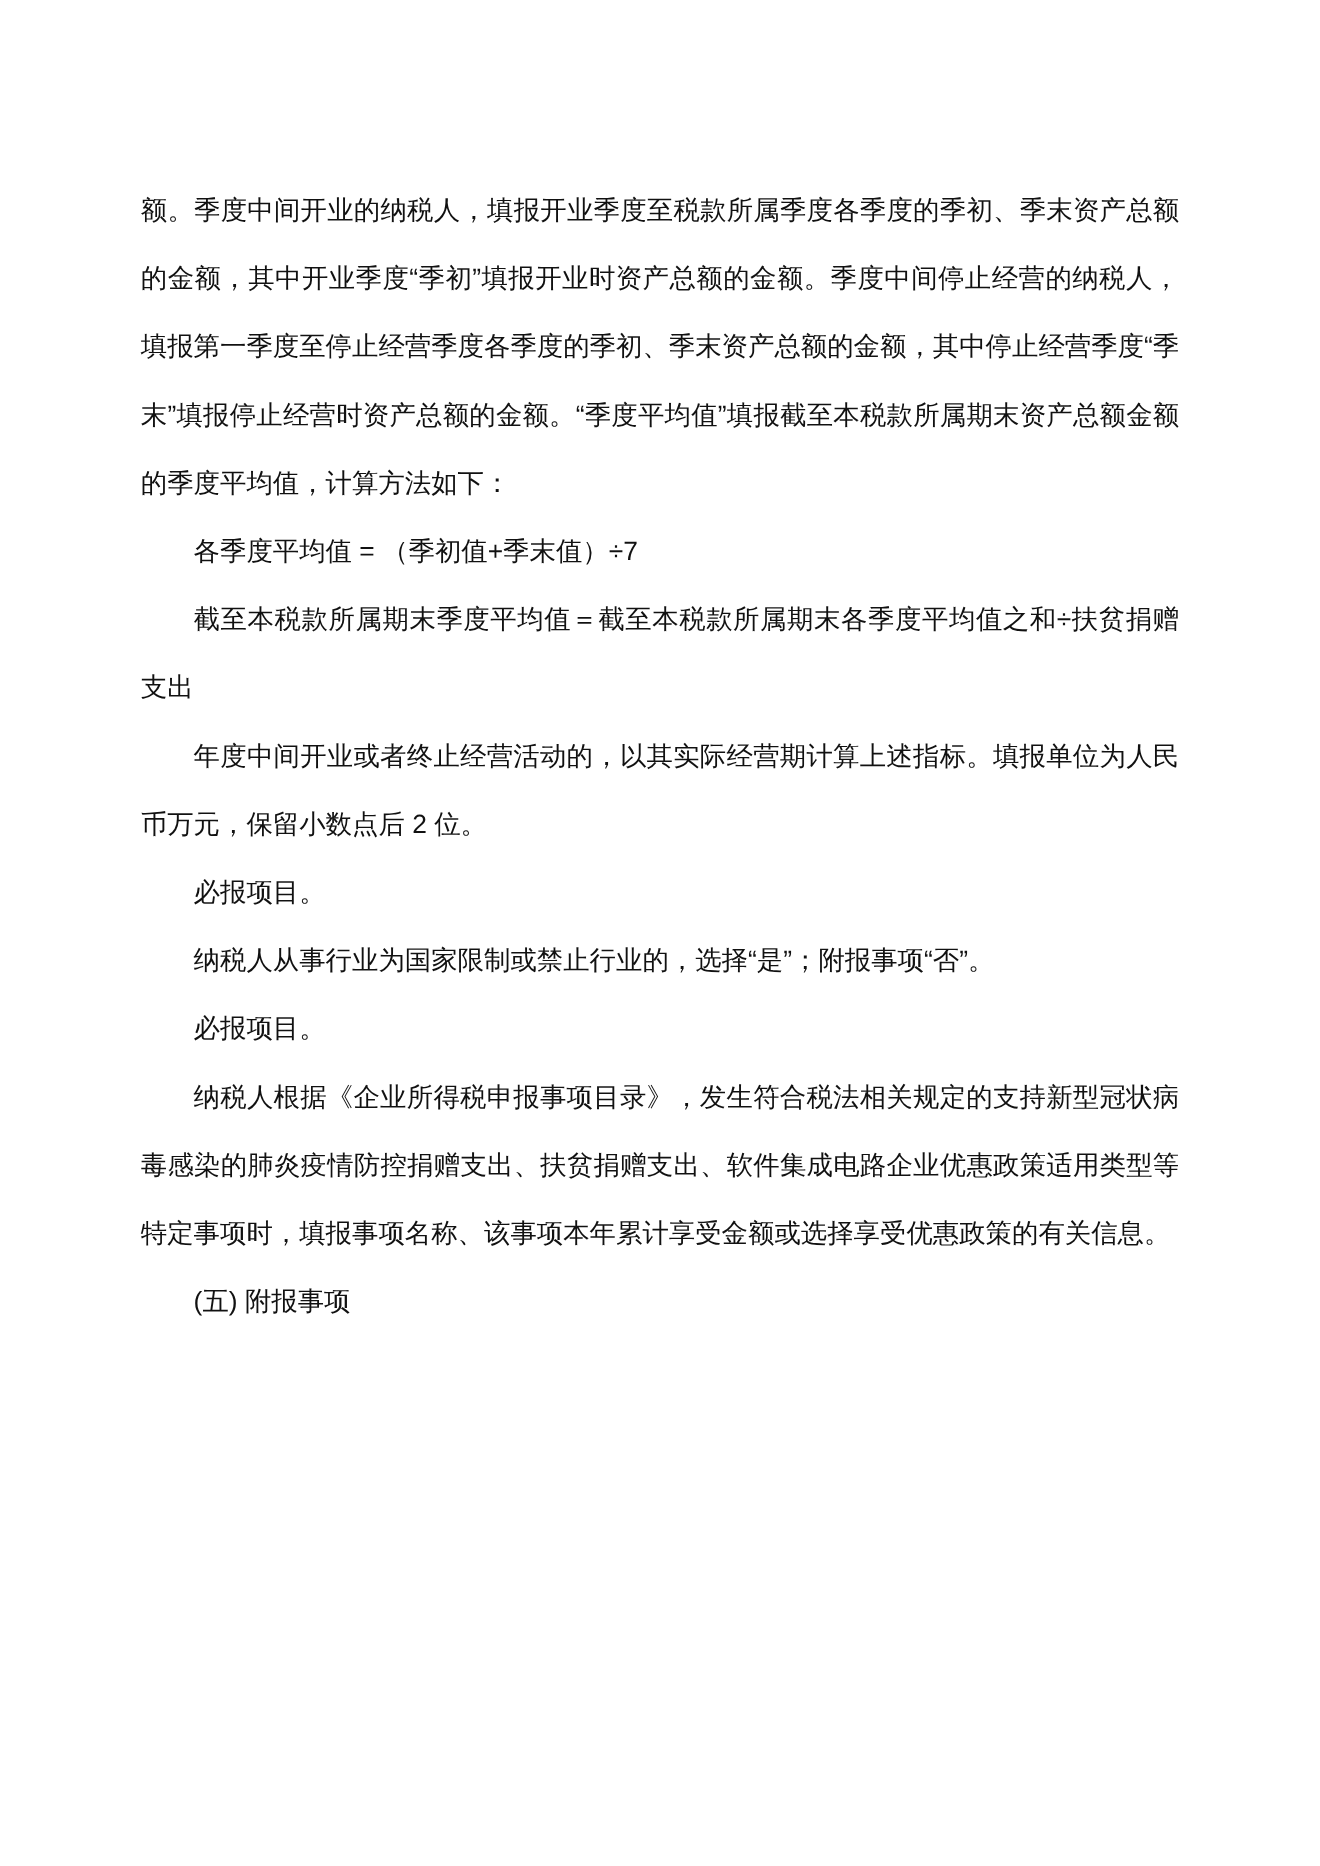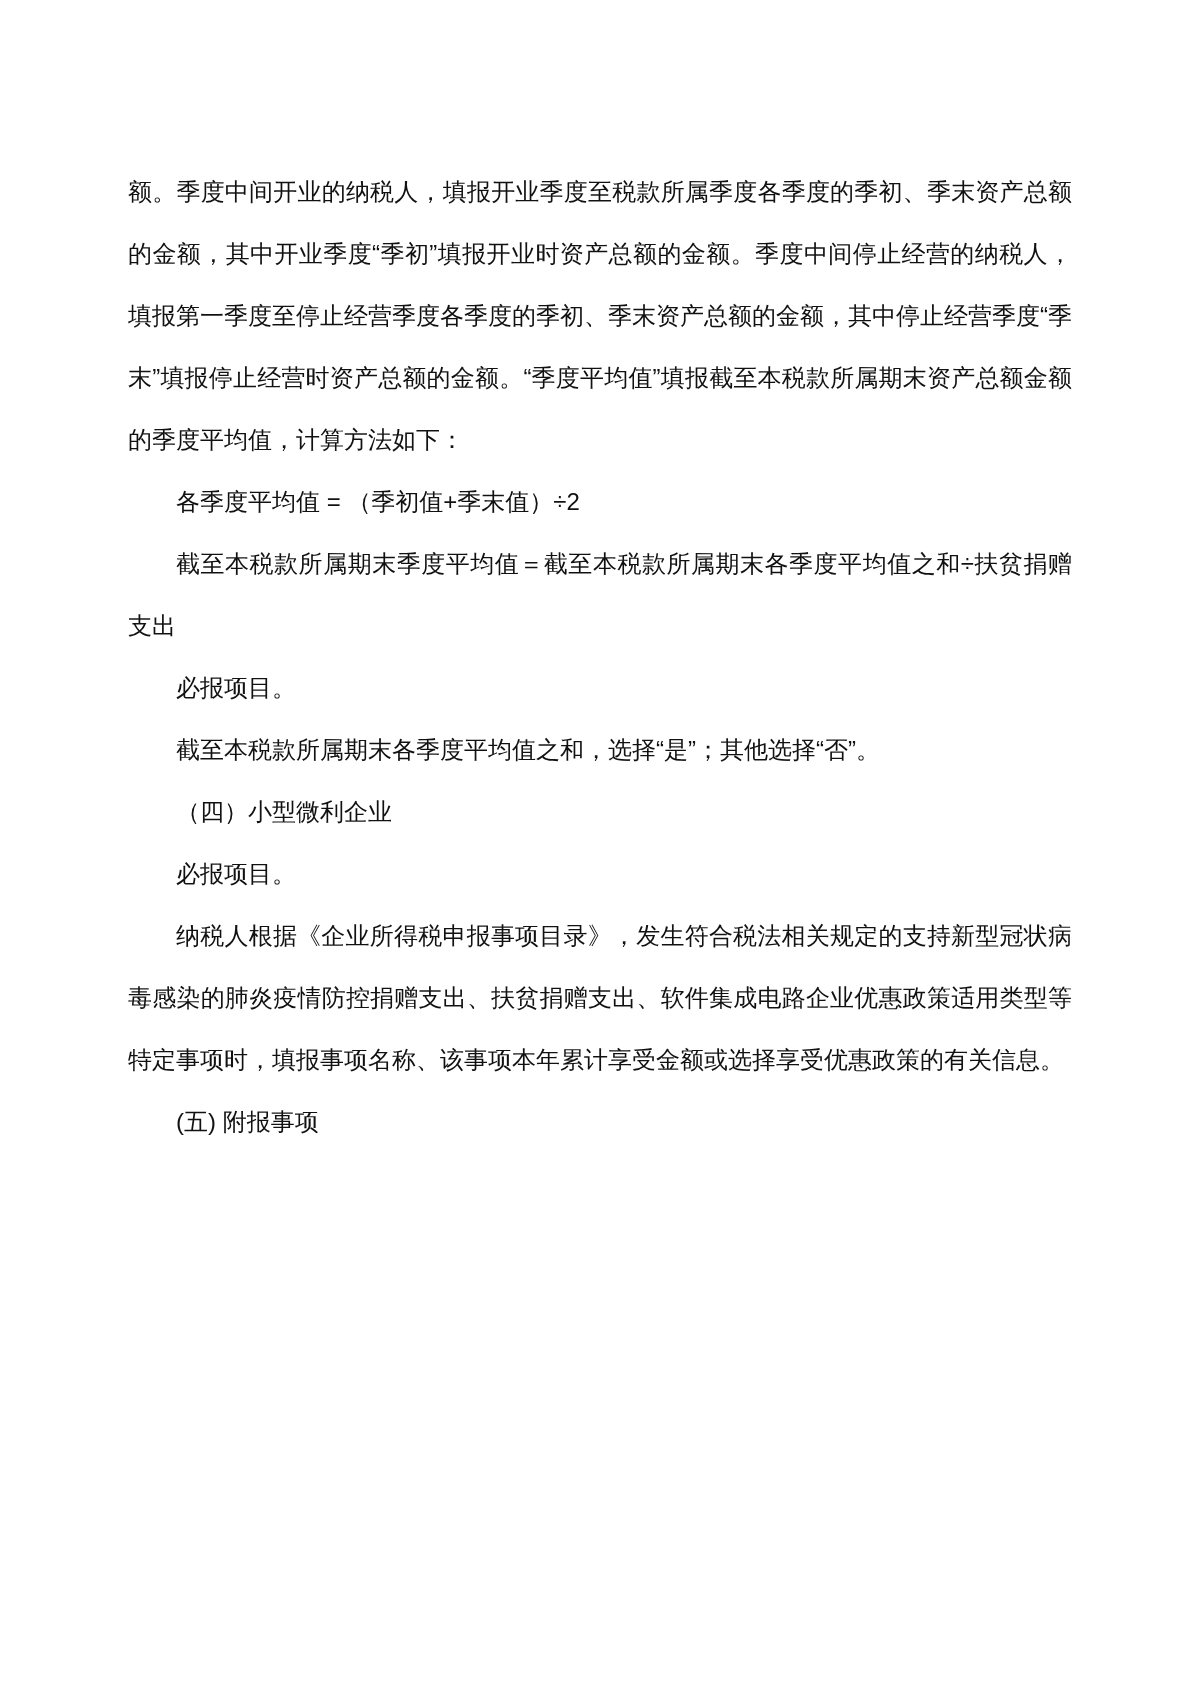--- a/index.html
+++ b/index.html
@@ -43,23 +43,23 @@
     line-height: 30px;
     color: #111111;
   }
 </style>
 </head>
 <body>
 
 <div class="page">
   <div class="content">
       <p class="para">额。季度中间开业的纳税人，填报开业季度至税款所属季度各季度的季初、季末资产总额的金额，其中开业季度“季初”填报开业时资产总额的金额。季度中间停止经营的纳税人，填报第一季度至停止经营季度各季度的季初、季末资产总额的金额，其中停止经营季度“季末”填报停止经营时资产总额的金额。“季度平均值”填报截至本税款所属期末资产总额金额的季度平均值，计算方法如下：</p>
-      <p class="para indent">各季度平均值 = （季初值+季末值）÷2</p>
+      <p class="para indent">各季度平均值 = （季初值+季末值）÷7</p>
       <p class="para indent">截至本税款所属期末季度平均值＝截至本税款所属期末各季度平均值之和÷扶贫捐赠支出</p>
+      <p class="para indent">年度中间开业或者终止经营活动的，以其实际经营期计算上述指标。填报单位为人民币万元，保留小数点后 2 位。</p>
       <p class="para indent">必报项目。</p>
-      <p class="para indent">截至本税款所属期末各季度平均值之和，选择“是”；其他选择“否”。</p>
-      <p class="para indent">（四）小型微利企业</p>
+      <p class="para indent">纳税人从事行业为国家限制或禁止行业的，选择“是”；附报事项“否”。</p>
       <p class="para indent">必报项目。</p>
       <p class="para indent">纳税人根据《企业所得税申报事项目录》，发生符合税法相关规定的支持新型冠状病毒感染的肺炎疫情防控捐赠支出、扶贫捐赠支出、软件集成电路企业优惠政策适用类型等特定事项时，填报事项名称、该事项本年累计享受金额或选择享受优惠政策的有关信息。</p>
       <p class="para indent">(五) 附报事项</p>
     </div>
   <div class="page-footer">7</div>
 </div>
 
 </body></html>

